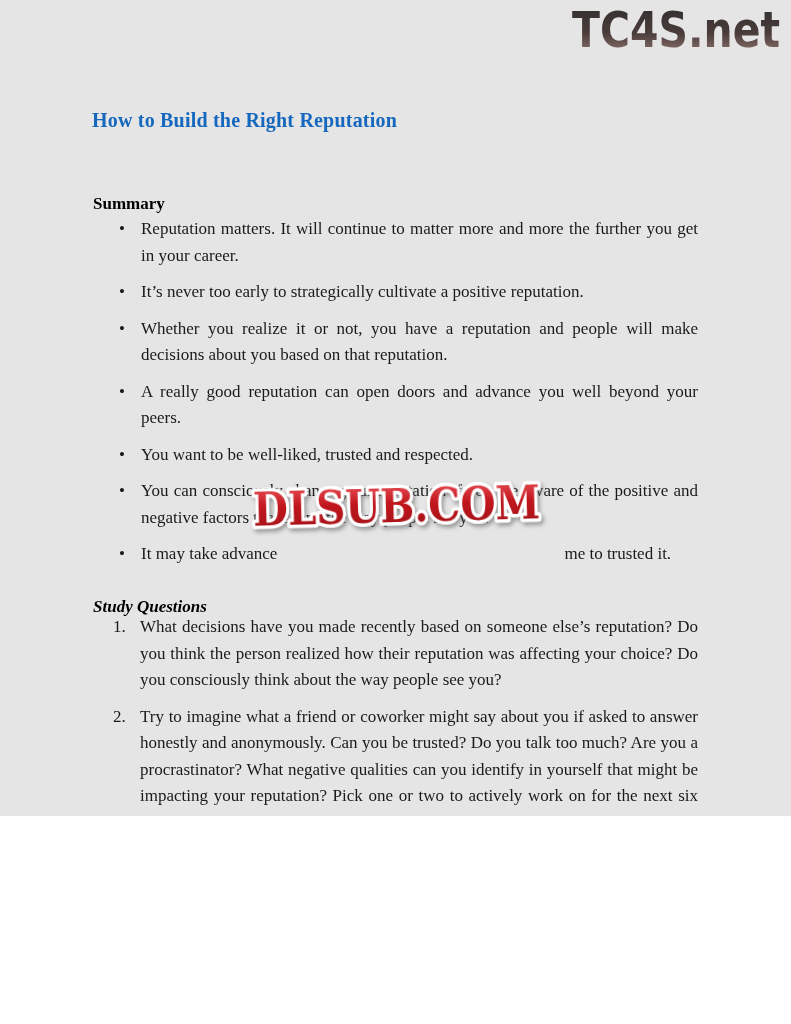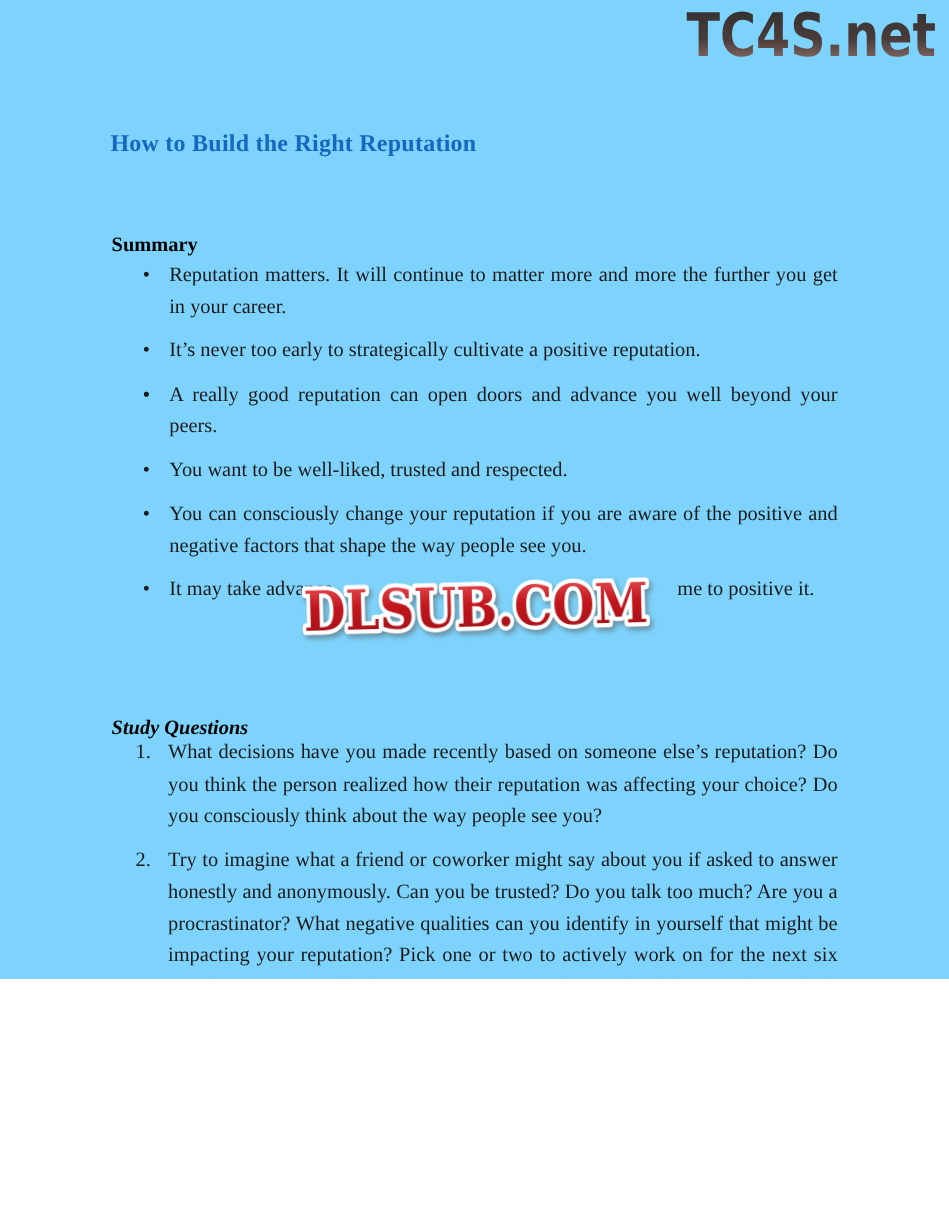--- a/index.html
+++ b/index.html
@@ -1,19 +1,19 @@
 <!DOCTYPE html>
 <html><head>
 <meta charset="utf-8">
 <style>
   html,body{margin:0;padding:0;background:#ffffff;}
   .page{
     position:relative;
     width:791px;height:816px;
-    background:#7dd3fc;
+    background:#e5e5e5;
     font-family:"Liberation Serif", serif;
     color:#1a1a1a;
     overflow:hidden;
   }
 
   
   .logo-top{position:absolute;top:2px;right:2px;}
 
   
   .doc-title{
@@ -101,36 +101,37 @@
     <li>
       <span class="bullet-mark">•</span>
       <span>Reputation matters. It will continue to matter more and more the further you get in your career.</span>
     </li>
     <li>
       <span class="bullet-mark">•</span>
       <span>It’s never too early to strategically cultivate a positive reputation.</span>
     </li>
     <li>
       <span class="bullet-mark">•</span>
+      <span>Whether you realize it or not, you have a reputation and people will make decisions about you based on that reputation.</span>
     </li>
     <li>
       <span class="bullet-mark">•</span>
       <span>A really good reputation can open doors and advance you well beyond your peers.</span>
     </li>
     <li>
       <span class="bullet-mark">•</span>
       <span>You want to be well-liked, trusted and respected.</span>
     </li>
     <li>
       <span class="bullet-mark">•</span>
       <span>You can consciously change your reputation if you are aware of the positive and negative factors that shape the way people see you.</span>
     </li>
     <li class="split-line">
       <span class="bullet-mark">•</span>
-      <span>It may take advance</span><span class="wm-gap"></span><span>me to positive it.</span>
+      <span>It may take advance</span><span class="wm-gap"></span><span>me to trusted it.</span>
     </li>
   </ul>
 
   <svg class="watermark" width="310" height="60" viewBox="0 0 310 60" aria-hidden="true">
     <defs>
       <linearGradient id="g-red" x1="0" y1="0" x2="0" y2="1">
         <stop offset="0%" stop-color="#ef5a60"></stop>
         <stop offset="45%" stop-color="#c1161d"></stop>
         <stop offset="100%" stop-color="#9e1217"></stop>
       </linearGradient>

